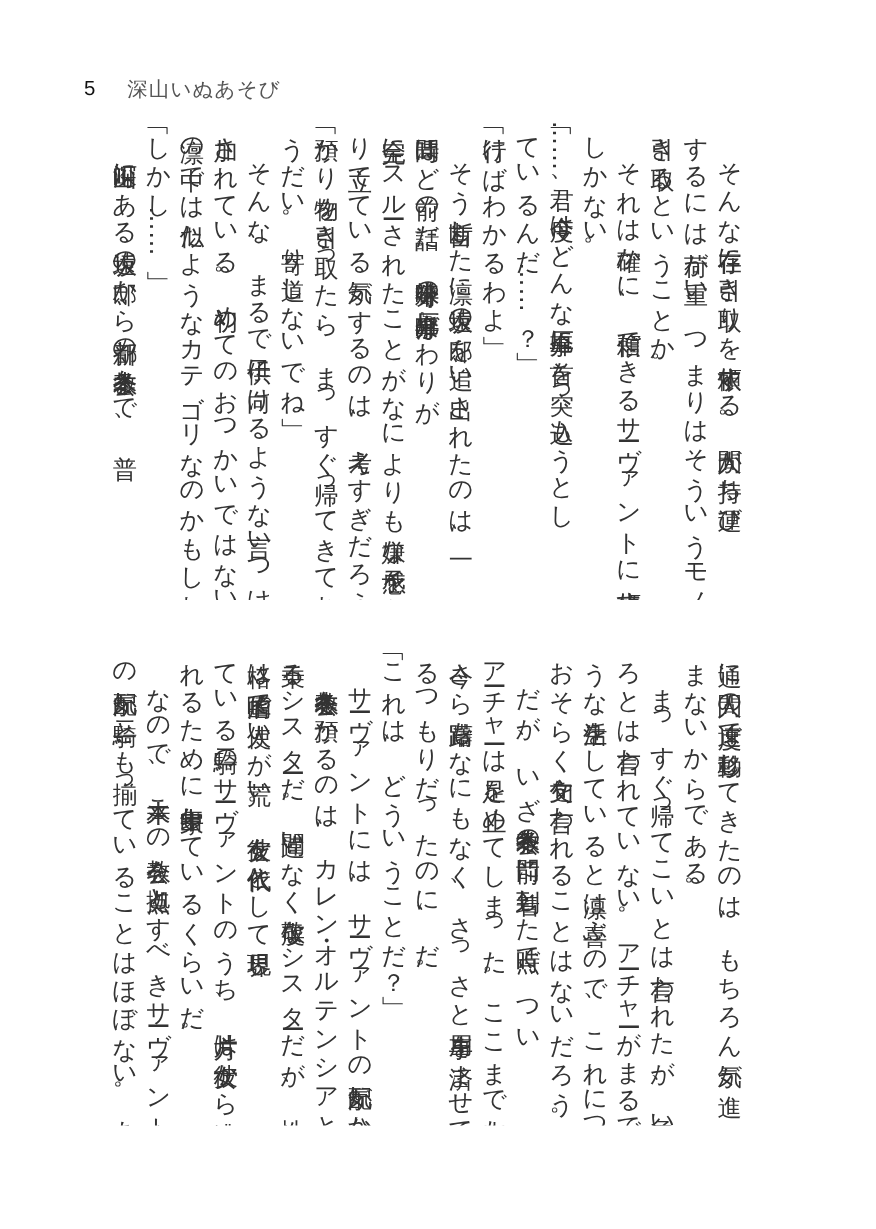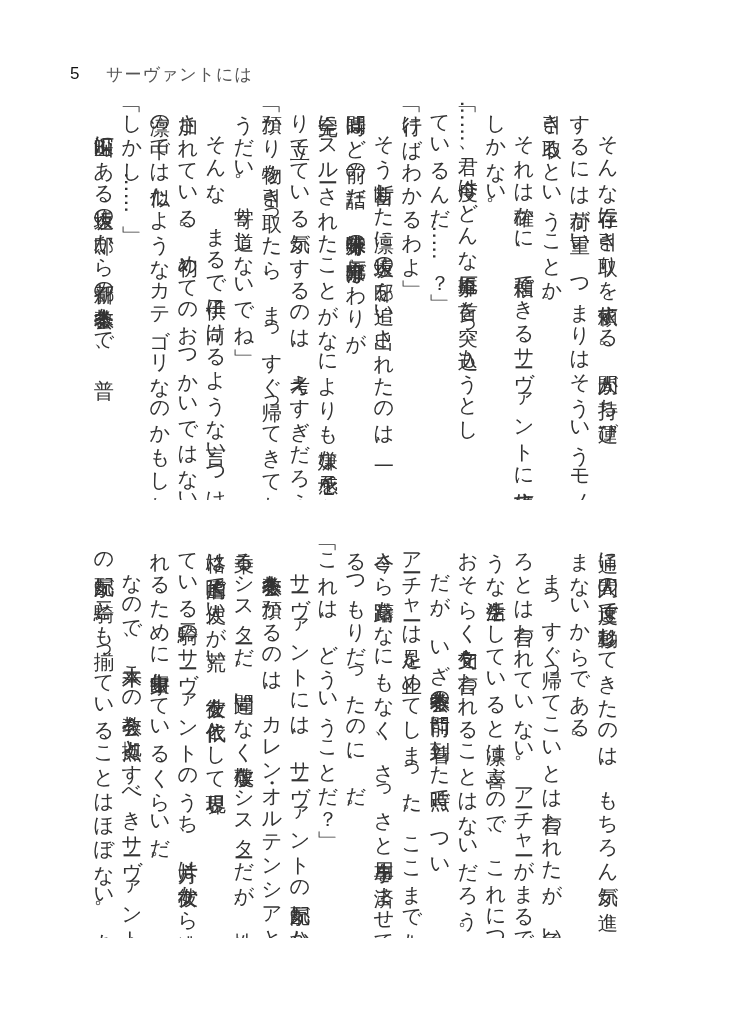--- a/index.html
+++ b/index.html
@@ -12,21 +12,21 @@
   .block.top { top:100px; height:400px; }
   .block.bottom { top:538px; height:400px; }
   .col { writing-mode:vertical-rl; width:28px; font-size:20.3px; line-height:28px;
          letter-spacing:0.6px; white-space:nowrap; color:#333; overflow:hidden; height:100%; }
 </style>
 </head>
 <body>
 
 <div class="header">
   <span class="page-num">5</span>
-  <span class="title">サーヴァントには</span>
+  <span class="title">深山いぬあそび</span>
 </div>
 
 <div class="block top">
   <div class="col">　そんな存在に引き取りを依頼する。人間が持ち運び</div>
   <div class="col">するには荷が重い、つまりはそういうモノを教会から</div>
   <div class="col">引き取るということか。</div>
   <div class="col">　それは確かに、信頼できるサーヴァントに依頼する</div>
   <div class="col">しかない。</div>
   <div class="col">「……君、今度はどんな厄介事に首を突っ込もうとし</div>
   <div class="col">ているんだ……？」</div>

